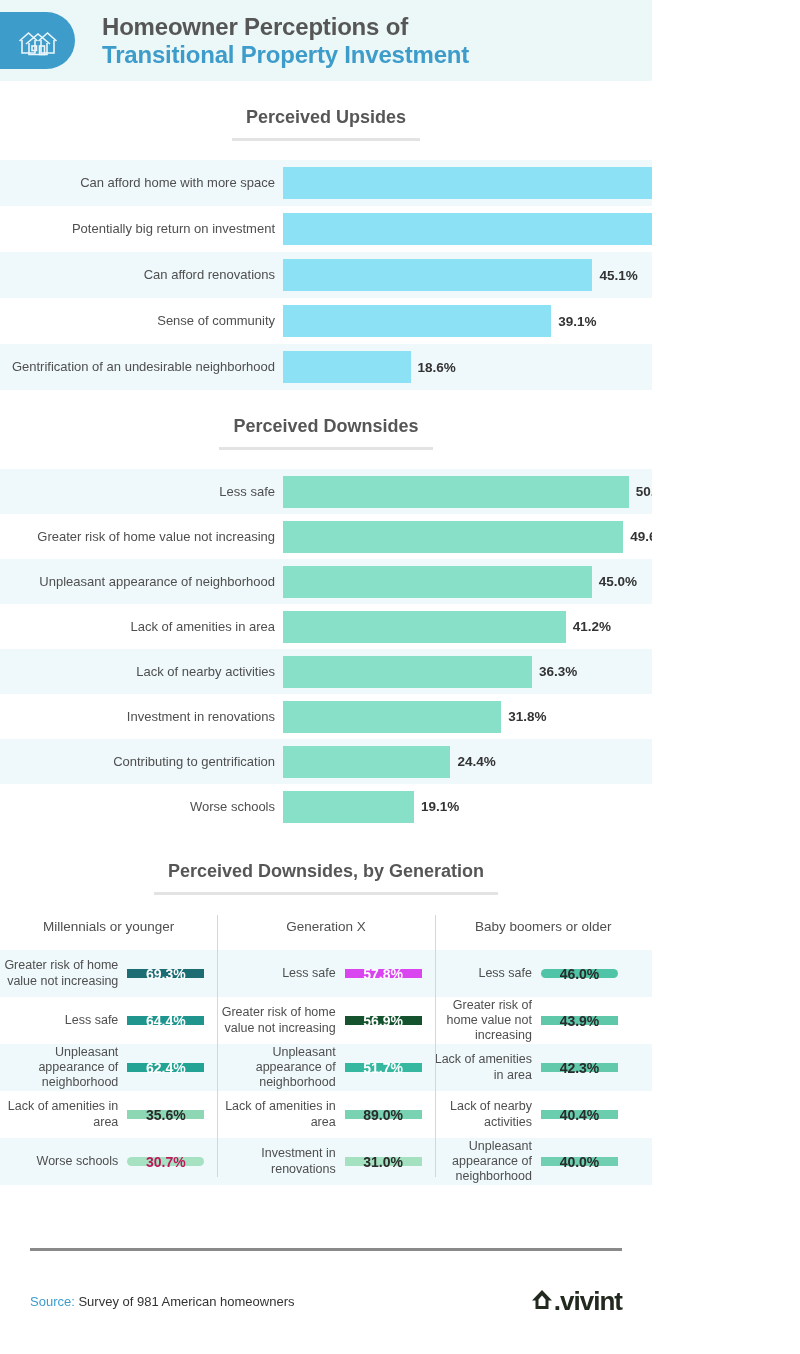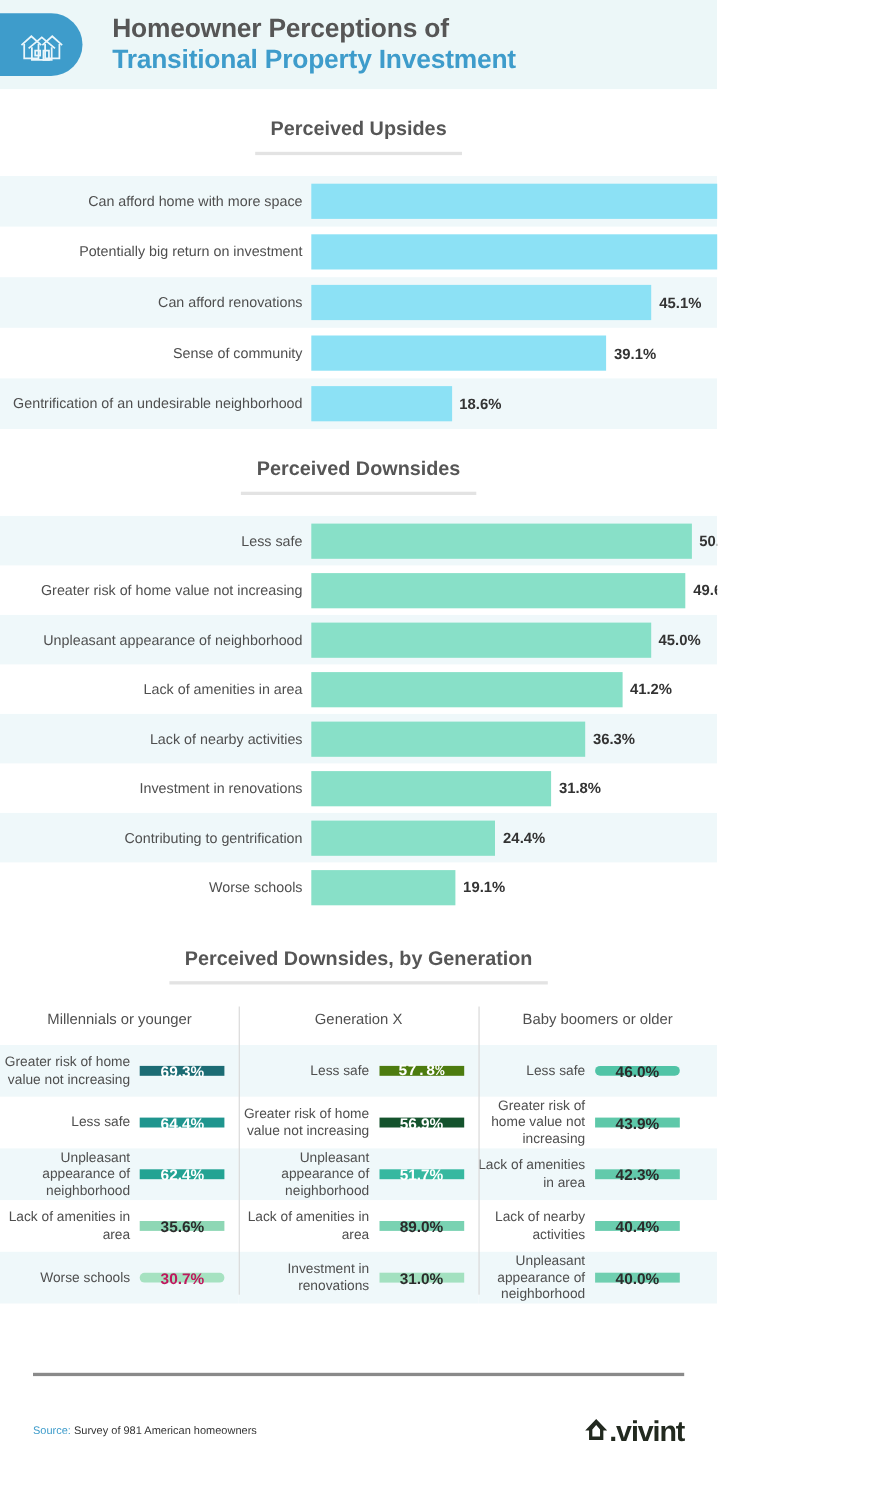--- a/index.html
+++ b/index.html
@@ -154,21 +154,21 @@
     height:3px;
     background:#8a8a8a;
     margin-bottom:35px;
   }
   .footer-inner {
     display:flex;
     align-items:center;
     justify-content:space-between;
     padding-bottom:37px;
   }
-  .source-text { font-size:10px; color:#333; }
+  .source-text { font-size:13px; color:#333; }
   .source-label { color:#3e9ccb; }
   .vivint-logo {
     display:flex; align-items:center;
     color:#22291f;
   }
   .vivint-wordmark {
     font-size:26px;
     font-weight:bold;
     letter-spacing:-1px;
     color:#22291f;
@@ -332,21 +332,21 @@
               <div class="gen-label">Worse schools</div>
               <div class="gen-box" style="background: rgb(166, 226, 193); color: #be185d; border-radius: 12px;">30.7%</div>
             </div>
           </div>
         </div>
         <div class="gen-col c2">
           <div class="gen-col-title">Generation X</div>
           <div class="gen-rows">
             <div class="gen-row alt">
               <div class="gen-label">Less safe</div>
-              <div class="gen-box" style="background: #4d7c0f; color: rgb(255, 255, 255); font-family: Liberation Mono, monospace;">57.8%</div>
+              <div class="gen-box" style="background: #d946ef; color: rgb(255, 255, 255);">57.8%</div>
             </div>
             <div class="gen-row">
               <div class="gen-label">Greater risk of home value not increasing</div>
               <div class="gen-box" style="background: #14532d; color: rgb(255, 255, 255);">56.9%</div>
             </div>
             <div class="gen-row alt">
               <div class="gen-label">Unpleasant appearance of neighborhood</div>
               <div class="gen-box" style="background: rgb(54, 184, 160); color: rgb(255, 255, 255);">51.7%</div>
             </div>
             <div class="gen-row">

